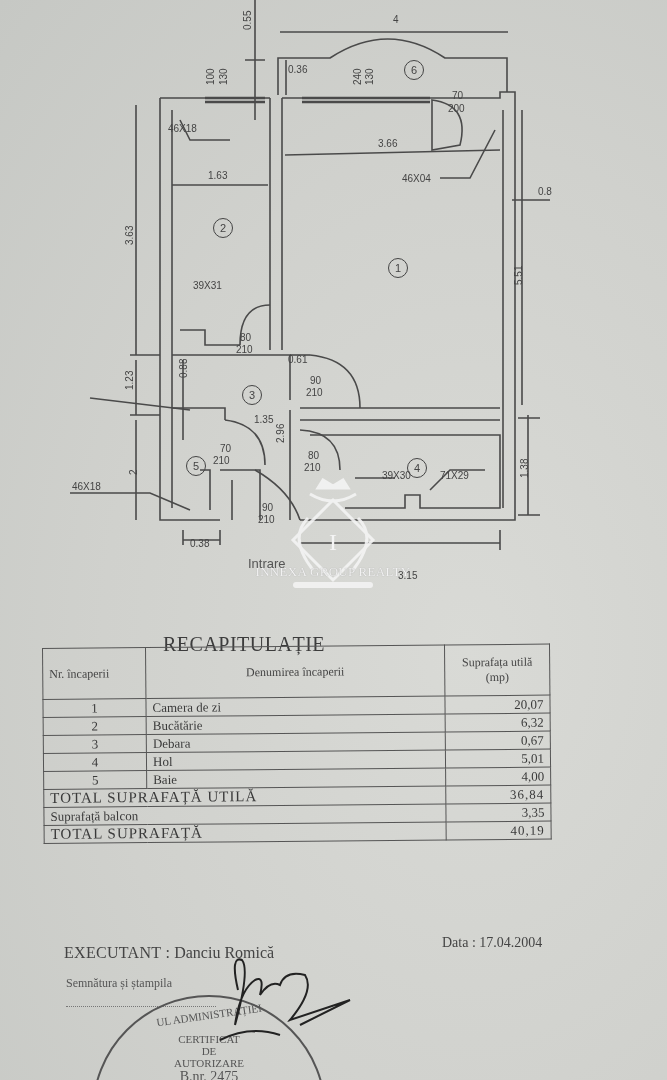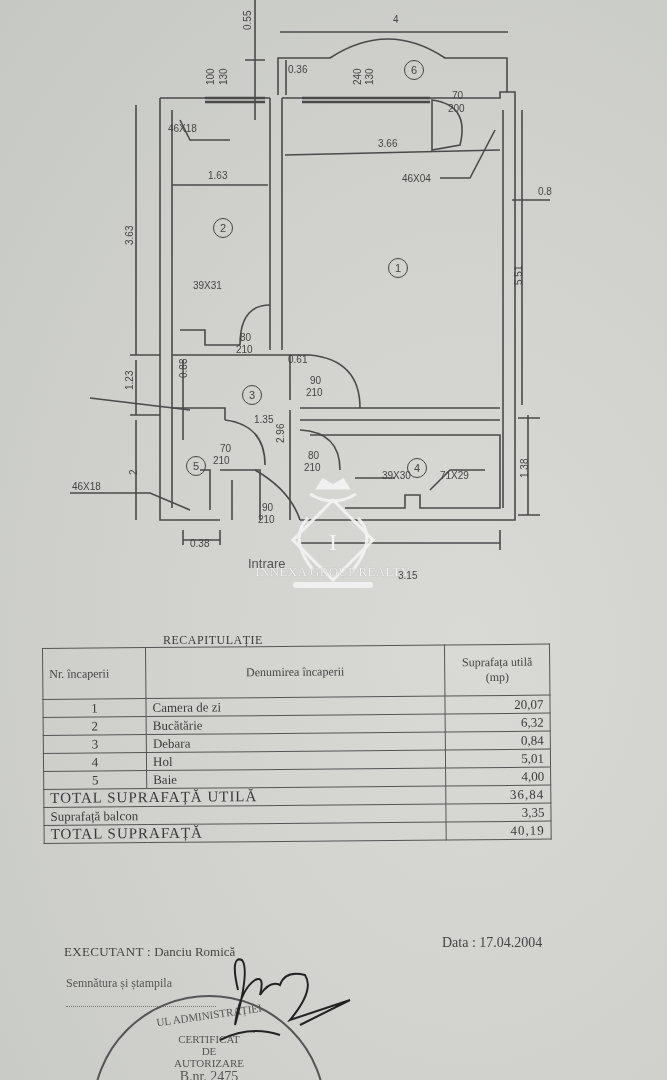--- a/index.html
+++ b/index.html
@@ -12,32 +12,32 @@
   .plan svg { position:absolute; left:0; top:0; }
   .dim { position:absolute; font-family:"Liberation Sans", sans-serif; font-size:10px; color:#444; white-space:nowrap; }
   .dim.v { transform: rotate(-90deg); transform-origin:left top; }
   .room-num { position:absolute; width:18px; height:18px; border:1.5px solid #444; border-radius:50%;
     font-family:"Liberation Sans", sans-serif; font-size:11px; text-align:center; line-height:18px; color:#444; }
   .watermark { position:absolute; left:248px; top:478px; width:170px; height:115px; text-align:center; }
   .wm-text { position:absolute; left:0; top:86px; width:170px; font-family:"Liberation Serif", serif;
     font-size:13px; color:#f2f2f2; letter-spacing:0.3px; text-shadow:0 0 1px #999; }
   .entrance { position:absolute; left:248px; top:556px; font-family:"Liberation Sans", sans-serif; font-size:13px; color:#555; }
 
-  .recap-title { position:absolute; left:163px; top:633px; font-size:12px; color:#3c3c3c; letter-spacing:0.5px; }
+  .recap-title { position:absolute; left:163px; top:633px; font-size:20px; color:#3c3c3c; letter-spacing:0.5px; }
   table.recap { position:absolute; left:42px; top:648px; width:508px; border-collapse:collapse;
     transform: rotate(-0.5deg); transform-origin:left top; font-size:13px; color:#3a3a3a; }
   table.recap td, table.recap th { border:1.3px solid #555; padding:0 6px; height:17px; font-weight:normal; }
   table.recap th { height:50px; vertical-align:middle; font-size:12px; color:#444; }
   .c-nr { width:90px; text-align:center; }
   .c-name { text-align:left; }
   .c-val { width:92px; text-align:right; }
   .th-nr { text-align:left !important; }
   .total-row td { letter-spacing:1px; }
 
-  .exec { position:absolute; left:64px; top:944px; font-size:13px; color:#444; }
+  .exec { position:absolute; left:64px; top:944px; font-size:16px; color:#444; }
   .exec .label { letter-spacing:0.3px; }
   .date { position:absolute; left:442px; top:935px; font-size:14px; color:#444; }
   .sign { position:absolute; left:66px; top:976px; font-size:12px; color:#555; }
   .dots { position:absolute; left:66px; top:1006px; width:150px; border-top:1px dotted #777; }
   .stamp { position:absolute; left:92px; top:995px; width:230px; height:230px; border:2px solid #555; border-radius:50%; }
   .stamp-text { position:absolute; font-size:11px; color:#555; font-family:"Liberation Serif", serif; text-align:center; }
   .signature { position:absolute; left:210px; top:950px; }
 </style>
 </head>
 <body>
@@ -182,21 +182,21 @@
     <td class="c-val">20,07</td>
   </tr>
   <tr>
     <td class="c-nr">2</td>
     <td class="c-name">Bucătărie</td>
     <td class="c-val">6,32</td>
   </tr>
   <tr>
     <td class="c-nr">3</td>
     <td class="c-name">Debara</td>
-    <td class="c-val">0,84</td>
+    <td class="c-val">0,67</td>
   </tr>
   <tr>
     <td class="c-nr">4</td>
     <td class="c-name">Hol</td>
     <td class="c-val">5,01</td>
   </tr>
   <tr>
     <td class="c-nr">5</td>
     <td class="c-name">Baie</td>
     <td class="c-val">4,00</td>

